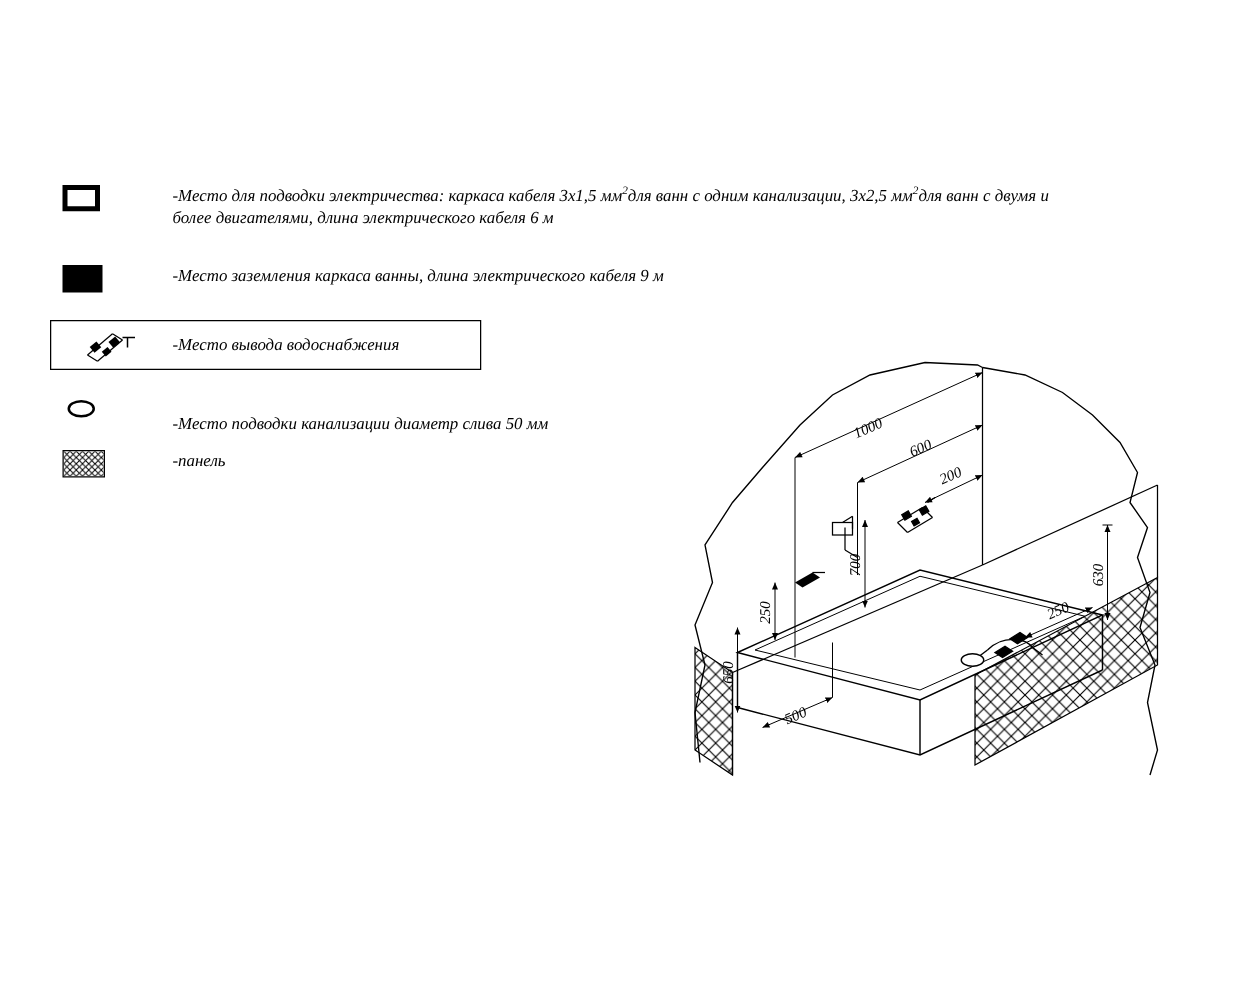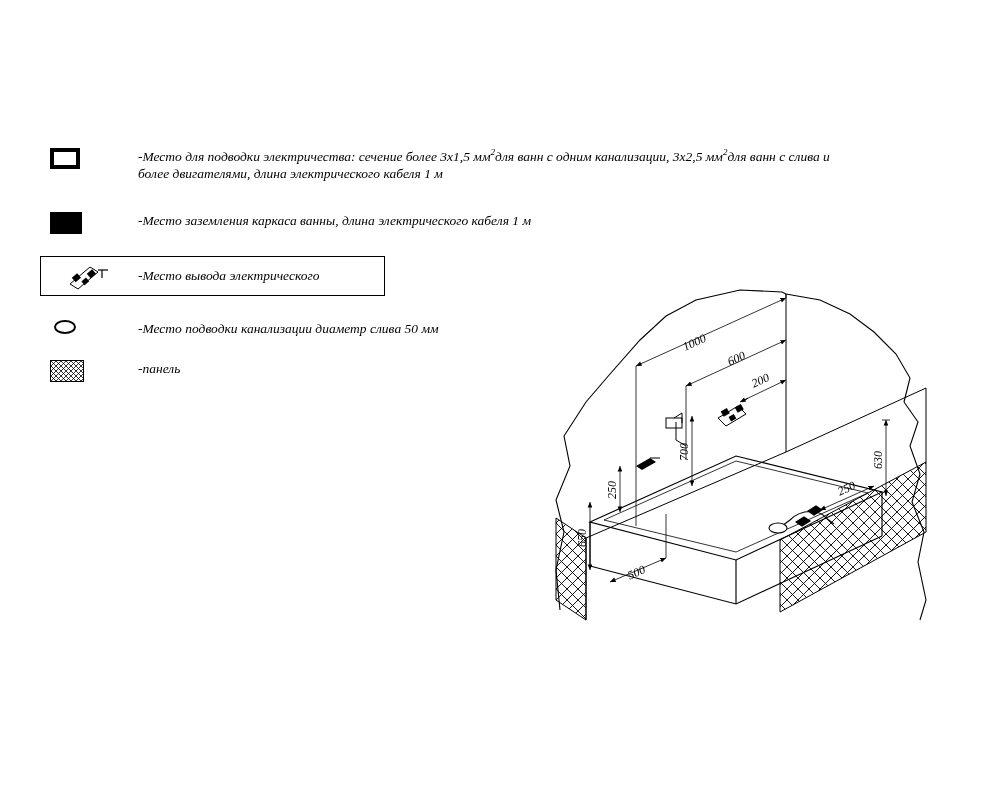--- a/index.html
+++ b/index.html
@@ -101,21 +101,21 @@
   #marker-sewer {
     top: 4px;
     left: 14px;
     width: 22px;
     height: 14px;
     border: 2px solid #000;
     border-radius: 50%;
     background: #fff;
     box-sizing: border-box;
   }
-  #text-sewer { top: 4px; font-style: italic; }
+  #text-sewer { top: 14px; font-style: italic; }
 
   
   #row-panel { top: 218px; height: 34px; }
   #marker-panel {
     top: 2px;
     left: 10px;
     width: 34px;
     height: 22px;
     border: 1px solid #000;
     box-sizing: border-box;
@@ -142,28 +142,28 @@
 </head>
 <body>
 
 <div id="page">
 
   <div id="legend">
 
     <div class="legend-row" id="row-electric">
       <div class="legend-marker" id="marker-electric"></div>
       <div class="legend-text" id="text-electric">
-        <span>-Место для подводки электричества: сечение более 3х1,5 мм</span><span class="sup">2</span><span>для ванн с одним канализации, 3х2,5 мм</span><span class="sup">2</span><span>для ванн с слива и</span><br>
-        <span>более двигателями, длина электрического кабеля 1 м</span>
+        <span>-Место для подводки электричества: каркаса кабеля 3х1,5 мм</span><span class="sup">2</span><span>для ванн с одним канализации, 3х2,5 мм</span><span class="sup">2</span><span>для ванн с двумя и</span><br>
+        <span>более двигателями, длина электрического кабеля 6 м</span>
       </div>
     </div>
 
     <div class="legend-row" id="row-ground">
       <div class="legend-marker" id="marker-ground"></div>
-      <div class="legend-text" id="text-ground">-Место заземления каркаса ванны, длина электрического кабеля 1 м</div>
+      <div class="legend-text" id="text-ground">-Место заземления каркаса ванны, длина электрического кабеля 9 м</div>
     </div>
 
     <div class="legend-row" id="row-water">
       <div id="box-water"></div>
       <div class="legend-marker" id="marker-water">
         <svg width="44" height="26" viewBox="0 0 44 26" xmlns="http://www.w3.org/2000/svg">
           <g stroke="#000" stroke-width="1" fill="none">
             <line x1="2" y1="20" x2="22" y2="3"></line>
             <line x1="10" y1="25" x2="30" y2="8"></line>
             <line x1="2" y1="20" x2="10" y2="25"></line>
@@ -173,21 +173,21 @@
             <rect x="5" y="11" width="7" height="6" transform="rotate(-40 8 14)"></rect>
             <rect x="20" y="7" width="7" height="6" transform="rotate(-40 23 10)"></rect>
             <rect x="14" y="15" width="6" height="5" transform="rotate(-40 17 17)"></rect>
           </g>
           <g stroke="#000" stroke-width="1.2" fill="none">
             <line x1="30" y1="6" x2="40" y2="6"></line>
             <line x1="34" y1="6" x2="34" y2="14"></line>
           </g>
         </svg>
       </div>
-      <div class="legend-text" id="text-water">-Место вывода электрического</div>
+      <div class="legend-text" id="text-water">-Место вывода водоснабжения</div>
     </div>
 
     <div class="legend-row" id="row-sewer">
       <div class="legend-marker" id="marker-sewer"></div>
       <div class="legend-text" id="text-sewer">-Место подводки канализации диаметр слива 50 мм</div>
     </div>
 
     <div class="legend-row" id="row-panel">
       <div class="legend-marker" id="marker-panel">
         <svg width="32" height="20" viewBox="0 0 32 20" xmlns="http://www.w3.org/2000/svg">

